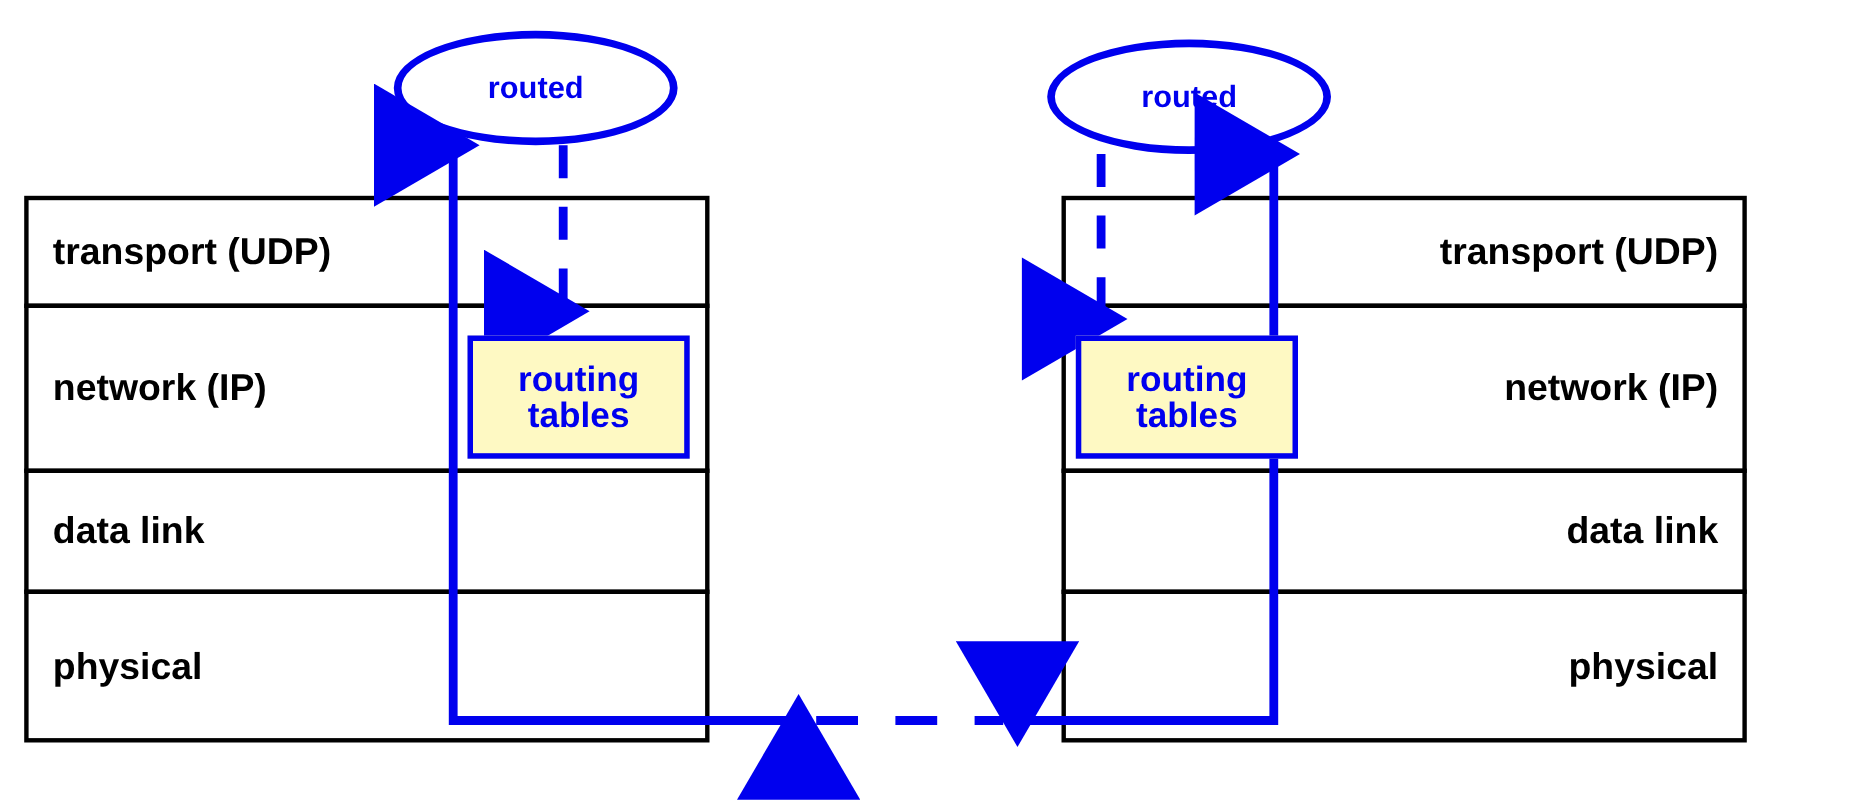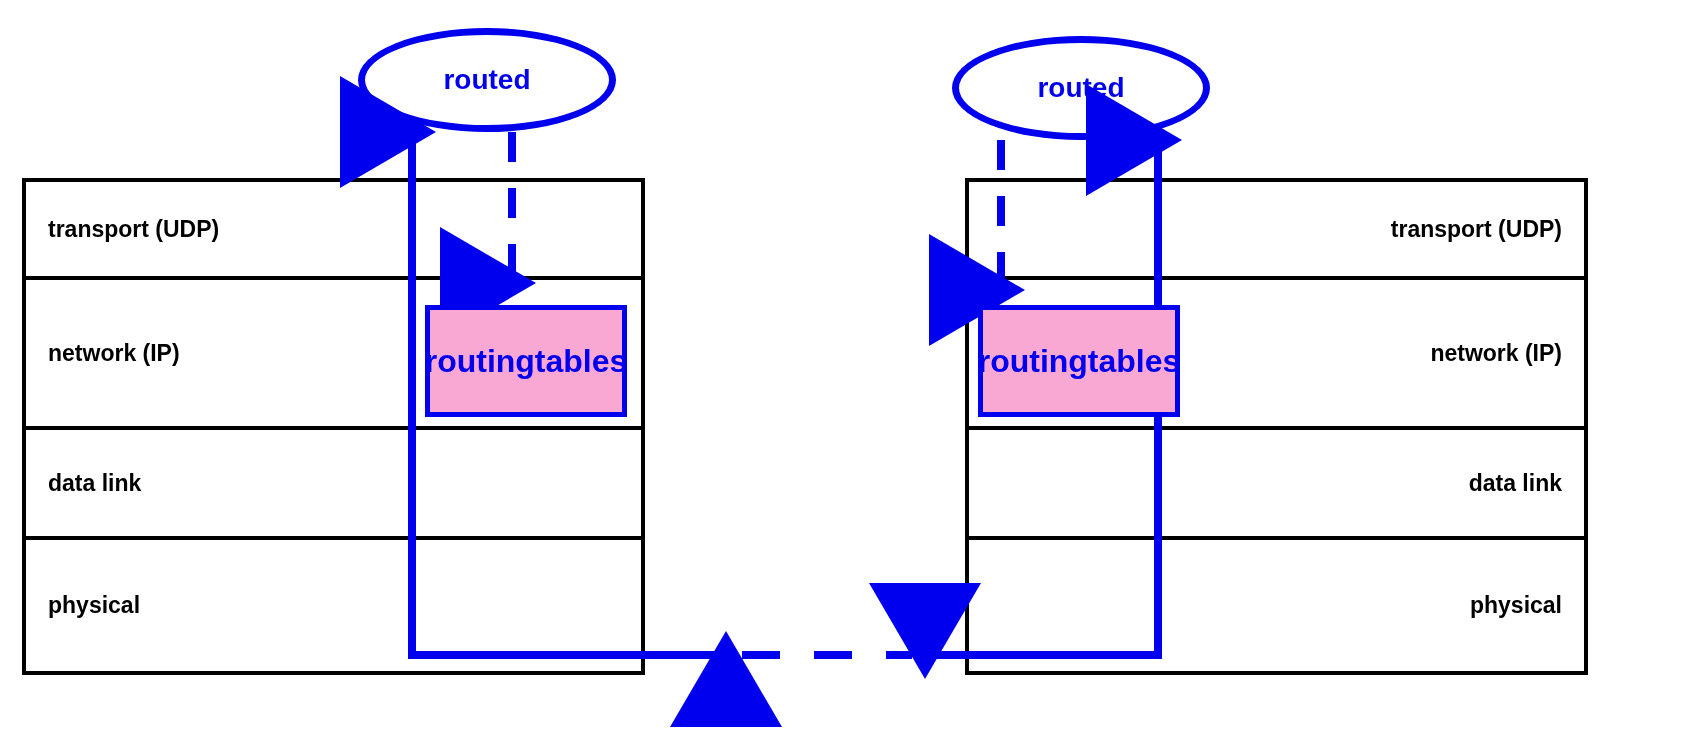--- a/index.html
+++ b/index.html
@@ -24,21 +24,21 @@
   .layer {
     position: absolute;
     box-sizing: border-box;
     border: 4px solid #000000;
     background: transparent;
     display: flex;
     align-items: center;
   }
   .layer-label {
     font-weight: bold;
-    font-size: 23px;
+    font-size: 34px;
     color: #000000;
     white-space: nowrap;
     line-height: 1;
   }
   .layer.left .layer-label { margin-left: 22px; }
   .layer.right { justify-content: flex-end; }
   .layer.right .layer-label { margin-right: 22px; }
 
   .ellipse {
     position: absolute;
@@ -55,22 +55,23 @@
     font-size: 28px;
     color: #0000ee;
     line-height: 1;
     white-space: nowrap;
   }
 
   .rtbox {
     position: absolute;
     box-sizing: border-box;
     border: 5px solid #0000ee;
-    background: #f9a8d4;
+    background: #fef9c3;
     display: flex;
+    flex-direction: column;
     align-items: center;
     justify-content: center;
     z-index: 6;
   }
   .rtbox-label {
     font-weight: bold;
     font-size: 32px;
     color: #0000ee;
     line-height: 1.02;
     text-align: center;

